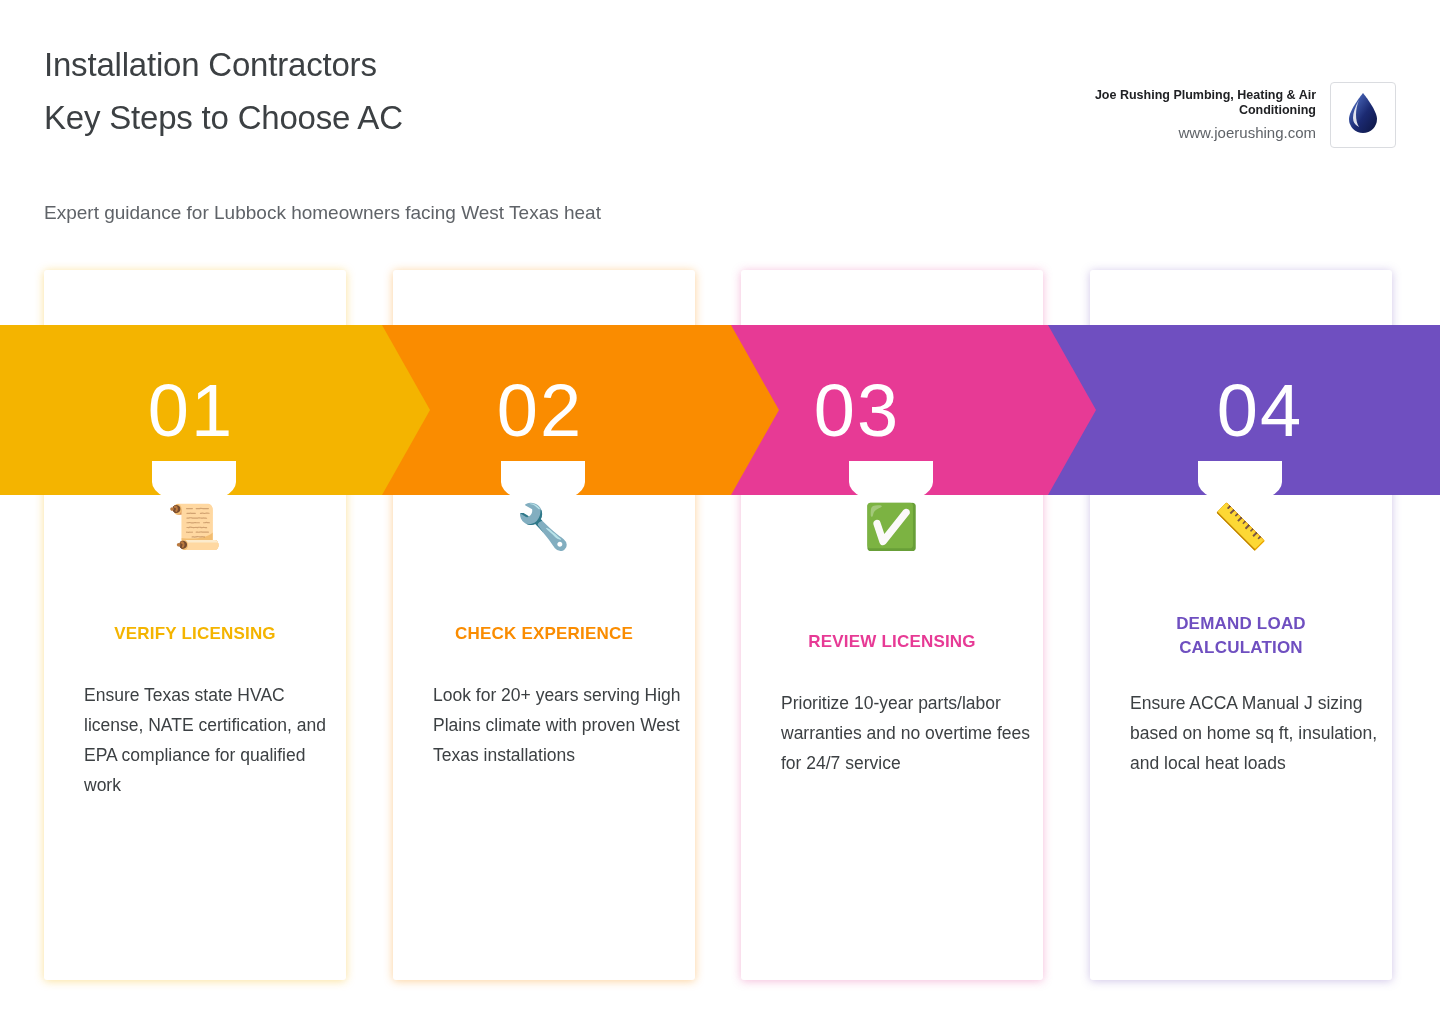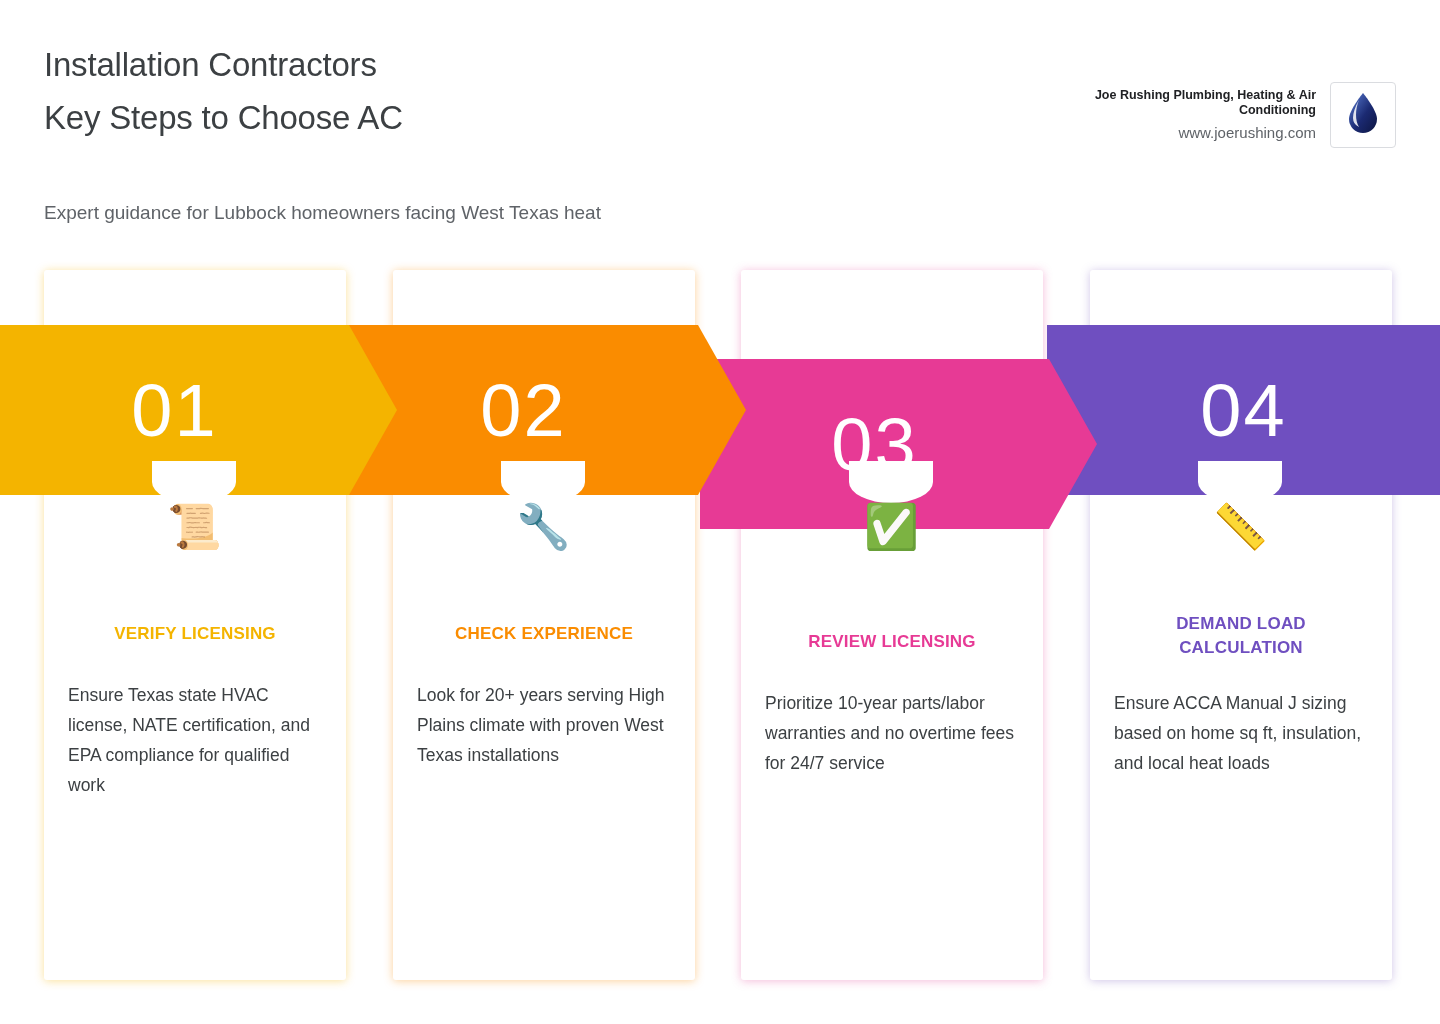--- a/index.html
+++ b/index.html
@@ -106,20 +106,21 @@
     position: absolute;
     top: 325px;
     left: 0;
     width: 1440px;
     height: 170px;
   }
   .chev {
     position: absolute;
     top: 0;
     height: 170px;
+    padding-left: 33px;
   }
   .chev .body {
     position: absolute;
     top: 0; left: 0;
     height: 170px;
     width: 100%;
   }
   .chev .point {
     position: absolute;
     top: 0;
@@ -140,21 +141,21 @@
     justify-content: center;
     color: #ffffff;
     font-size: 74px;
     font-weight: 300;
     letter-spacing: 2px;
     z-index: 3;
   }
 
   .chev-1 { left: 0px;    width: 349px; z-index: 4; }
   .chev-2 { left: 349px;  width: 349px; z-index: 3; }
-  .chev-3 { left: 700px;  width: 349px; z-index: 2; margin-top: 34px; }
+  .chev-3 { left: 666px;  width: 349px; z-index: 2; }
   .chev-4 { left: 1047px; width: 393px; z-index: 1; }
 
   
   .notch {
     position: absolute;
     top: 461px;
     width: 84px;
     height: 42px;
     background: #ffffff;
     border-bottom-left-radius: 84px 42px;
@@ -184,21 +185,21 @@
     width: 210px;
     text-align: center;
     font-size: 17px;
     font-weight: bold;
     line-height: 24px;
     letter-spacing: 0.2px;
   }
   .step-desc {
     position: absolute;
     top: 410px;
-    left: 24px;
+    left: 40px;
     width: 258px;
     font-size: 17.5px;
     line-height: 30px;
     color: #3c4043;
   }
   .t-1 { color: #f4b400; text-align: center; }
   .t-2 { color: #fa8c00; }
   .t-3 { color: #e73a95; }
   .t-4 { color: #6f4fc0; }
   .d-3 { top: 418px; }

